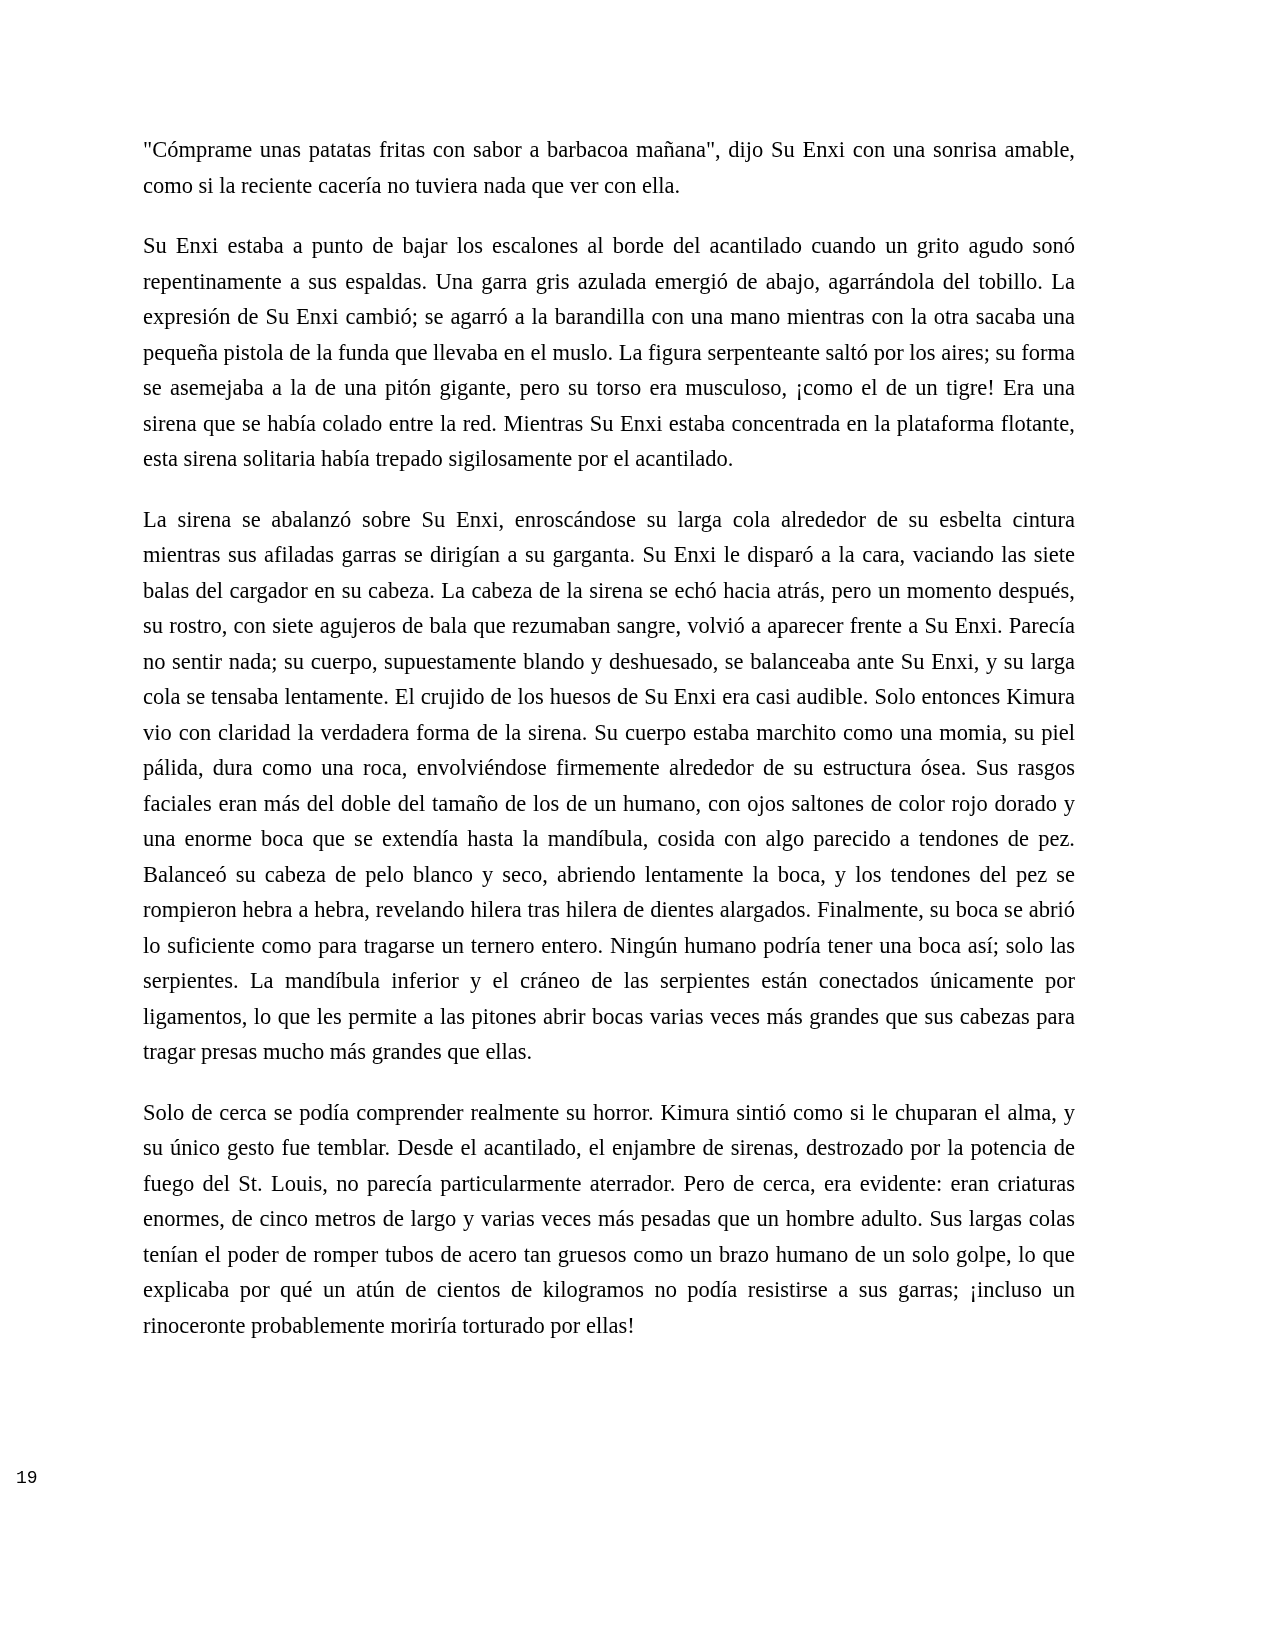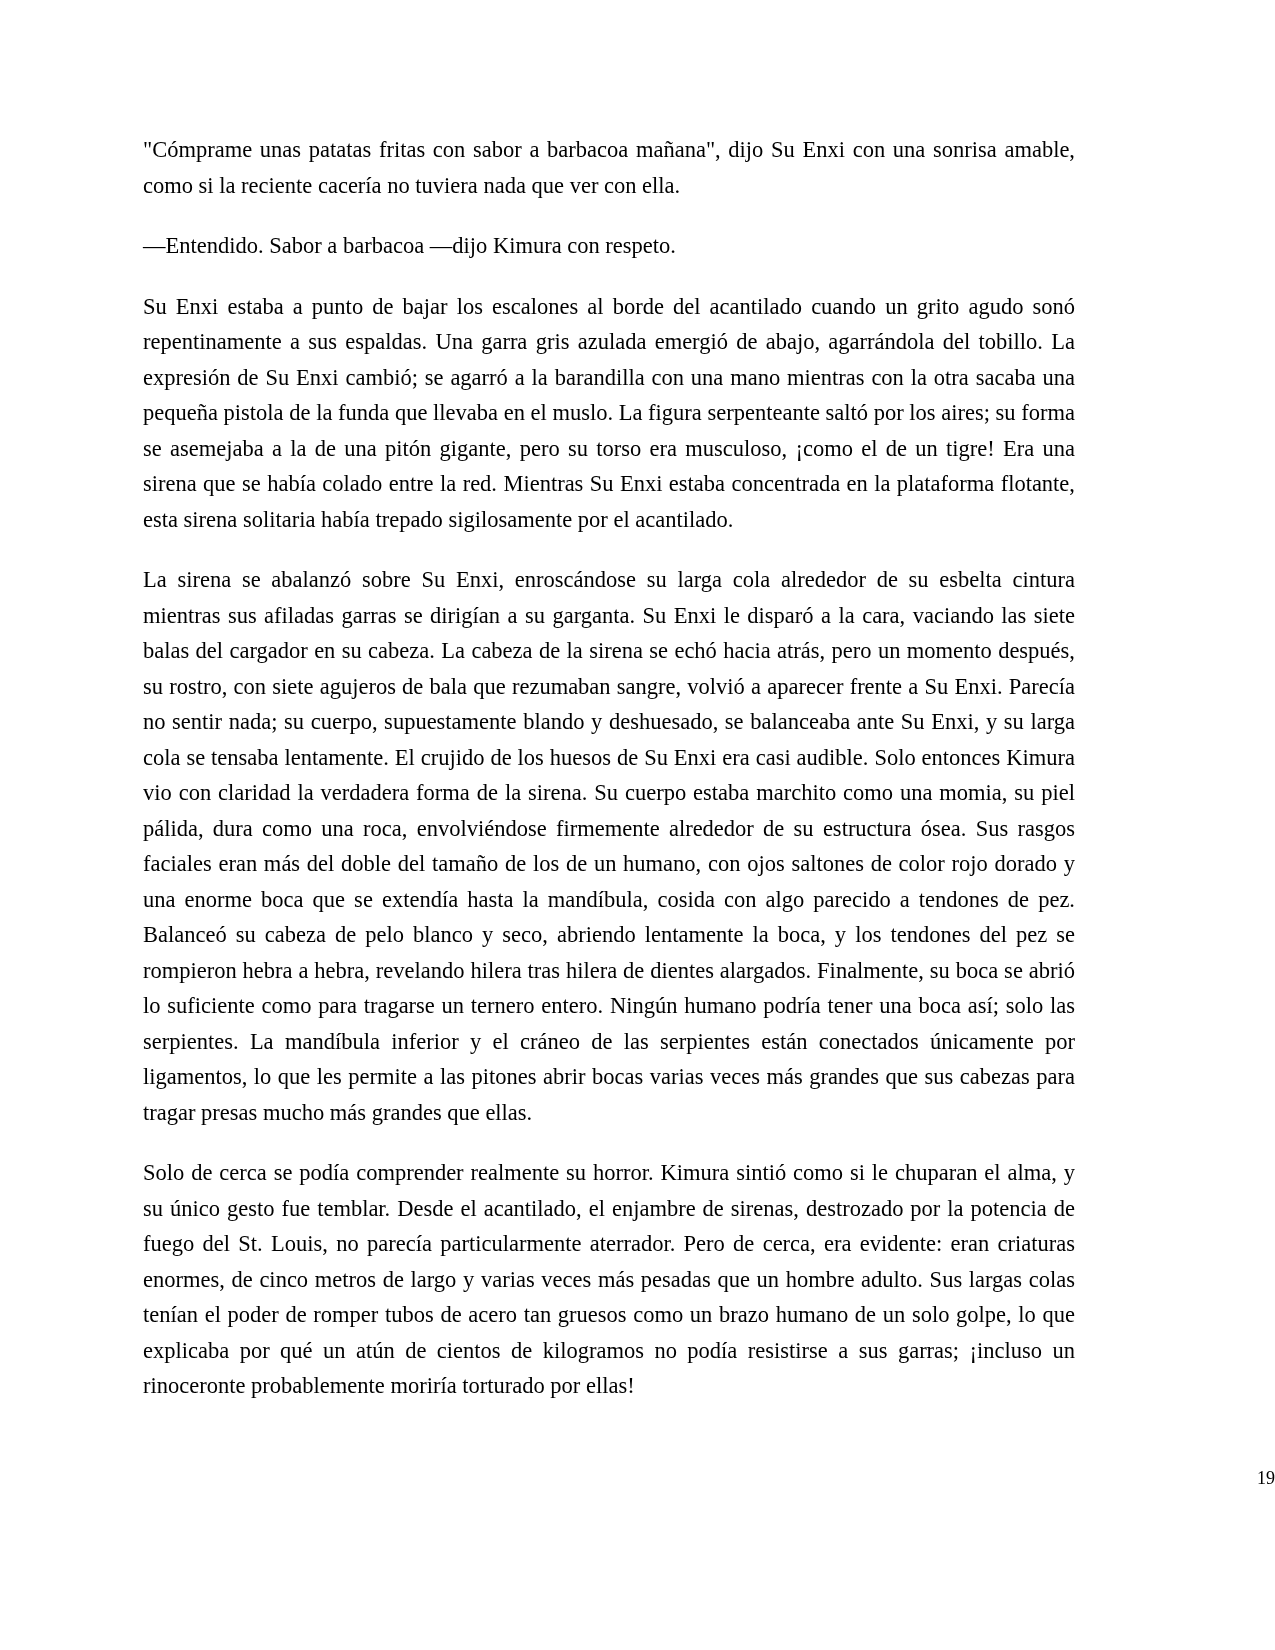--- a/index.html
+++ b/index.html
@@ -32,31 +32,30 @@
     hyphens: none;
   }
   .para:last-child {
     margin-bottom: 15px;
   }
   .page-number {
     position: absolute;
     left: 16px;
     right: 0;
     top: 1468px;
-    text-align: right;
+    text-align: left;
     font-size: 18px;
     line-height: 20px;
-    font-family: Liberation Serif, serif;
+    font-family: Liberation Mono, monospace;
   }
 </style>
 </head>
 <body>
 
 <div class="page">
   <div class="content">
     <p class="para">"Cómprame unas patatas fritas con sabor a barbacoa mañana", dijo Su Enxi con una sonrisa amable, como si la reciente cacería no tuviera nada que ver con ella.</p>
-    <p class="para">—Entendido. Sabor a barbacoa —dijo Kimura con respeto.</p>
     <p class="para">Su Enxi estaba a punto de bajar los escalones al borde del acantilado cuando un grito agudo sonó repentinamente a sus espaldas. Una garra gris azulada emergió de abajo, agarrándola del tobillo. La expresión de Su Enxi cambió; se agarró a la barandilla con una mano mientras con la otra sacaba una pequeña pistola de la funda que llevaba en el muslo. La figura serpenteante saltó por los aires; su forma se asemejaba a la de una pitón gigante, pero su torso era musculoso, ¡como el de un tigre! Era una sirena que se había colado entre la red. Mientras Su Enxi estaba concentrada en la plataforma flotante, esta sirena solitaria había trepado sigilosamente por el acantilado.</p>
     <p class="para">La sirena se abalanzó sobre Su Enxi, enroscándose su larga cola alrededor de su esbelta cintura mientras sus afiladas garras se dirigían a su garganta. Su Enxi le disparó a la cara, vaciando las siete balas del cargador en su cabeza. La cabeza de la sirena se echó hacia atrás, pero un momento después, su rostro, con siete agujeros de bala que rezumaban sangre, volvió a aparecer frente a Su Enxi. Parecía no sentir nada; su cuerpo, supuestamente blando y deshuesado, se balanceaba ante Su Enxi, y su larga cola se tensaba lentamente. El crujido de los huesos de Su Enxi era casi audible. Solo entonces Kimura vio con claridad la verdadera forma de la sirena. Su cuerpo estaba marchito como una momia, su piel pálida, dura como una roca, envolviéndose firmemente alrededor de su estructura ósea. Sus rasgos faciales eran más del doble del tamaño de los de un humano, con ojos saltones de color rojo dorado y una enorme boca que se extendía hasta la mandíbula, cosida con algo parecido a tendones de pez. Balanceó su cabeza de pelo blanco y seco, abriendo lentamente la boca, y los tendones del pez se rompieron hebra a hebra, revelando hilera tras hilera de dientes alargados. Finalmente, su boca se abrió lo suficiente como para tragarse un ternero entero. Ningún humano podría tener una boca así; solo las serpientes. La mandíbula inferior y el cráneo de las serpientes están conectados únicamente por ligamentos, lo que les permite a las pitones abrir bocas varias veces más grandes que sus cabezas para tragar presas mucho más grandes que ellas.</p>
     <p class="para">Solo de cerca se podía comprender realmente su horror. Kimura sintió como si le chuparan el alma, y su único gesto fue temblar. Desde el acantilado, el enjambre de sirenas, destrozado por la potencia de fuego del St. Louis, no parecía particularmente aterrador. Pero de cerca, era evidente: eran criaturas enormes, de cinco metros de largo y varias veces más pesadas que un hombre adulto. Sus largas colas tenían el poder de romper tubos de acero tan gruesos como un brazo humano de un solo golpe, lo que explicaba por qué un atún de cientos de kilogramos no podía resistirse a sus garras; ¡incluso un rinoceronte probablemente moriría torturado por ellas!</p>
   </div>
   <div class="page-number">19</div>
 </div>
 
 </body></html>

